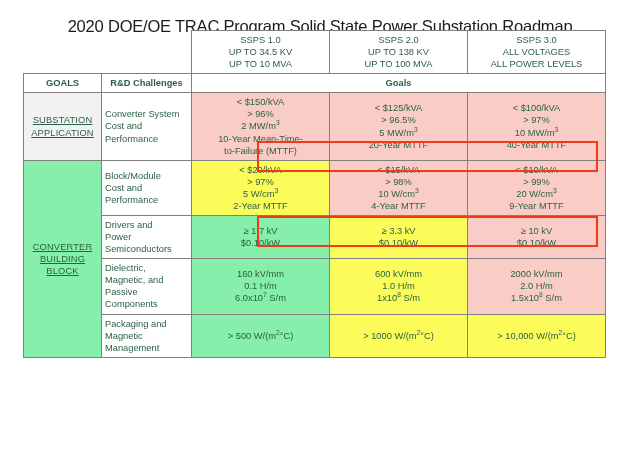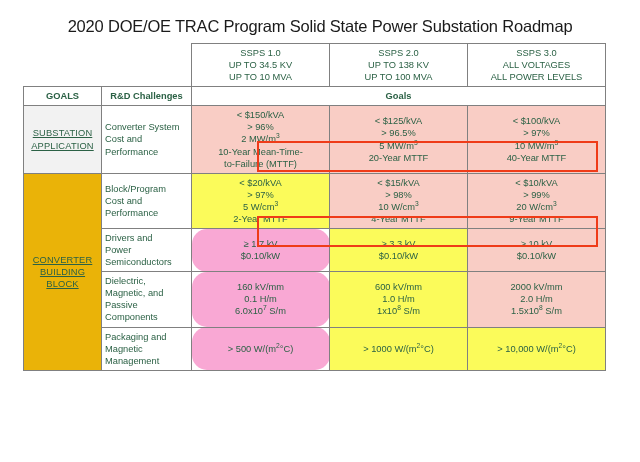--- a/index.html
+++ b/index.html
@@ -29,21 +29,21 @@
     font-weight: 400;
     color: #1a1a1a;
     letter-spacing: -0.2px;
     white-space: nowrap;
   }
 
   
   #roadmap {
     position: absolute;
     left: 23px;
-    top: 43px;
+    top: 30px;
     width: 582px;
     border-collapse: collapse;
     table-layout: fixed;
   }
   #roadmap td {
     border: 1px solid #808080;
     padding: 3px 3px;
     font-size: 9.3px;
     color: #2b6145;
     vertical-align: middle;
@@ -82,41 +82,41 @@
 
   .rowlabel {
     text-align: center;
     font-size: 9.8px;
     letter-spacing: 0.15px;
     line-height: 1.45;
     text-decoration: underline;
   }
   .rowlabel .l { display: block; white-space: nowrap; }
   .grayish { background: #f2f2f2; }
-  .whitebg { background: #eab308; }
+  .whitebg { background: #86efac; }
 
   .challenge {
     background: #ffffff;
     text-align: left;
     padding: 5px 4px 5px 6px;
     font-size: 9.3px;
     line-height: 1.42;
   }
   .challenge .l { display: block; }
 
   .cell {
     text-align: center;
     padding: 4px 2px;
     line-height: 1.44;
   }
   .cell .l { display: block; white-space: nowrap; }
 
   .bg-pink  { background: #f9cdc5; }
   .bg-yellow{ background: #fbfb5a; }
-  .bg-green { background: #f9a8d4; border-radius: 15px; }
+  .bg-green { background: #86efac; }
 
   sup { font-size: 0.72em; vertical-align: super; line-height: 0; }
 
   
   .redbox {
     position: absolute;
     border: 2.5px solid #ef3b18;
     box-sizing: border-box;
     pointer-events: none;
     background: transparent;
@@ -197,21 +197,21 @@
             <span class="l">40-Year MTTF</span>
           </td>
         </tr>
         <tr>
           <td class="rowlabel whitebg" rowspan="4">
             <span class="l">CONVERTER</span>
             <span class="l">BUILDING</span>
             <span class="l">BLOCK</span>
           </td>
           <td class="challenge">
-            <span class="l">Block/Program</span>
+            <span class="l">Block/Module</span>
             <span class="l">Cost and</span>
             <span class="l">Performance</span>
           </td>
           <td class="cell bg-yellow">
             <span class="l">&lt; $20/kVA</span>
             <span class="l">&gt; 97%</span>
             <span class="l">5 W/cm<sup>3</sup></span>
             <span class="l">2-Year MTTF</span>
           </td>
           <td class="cell bg-pink">

